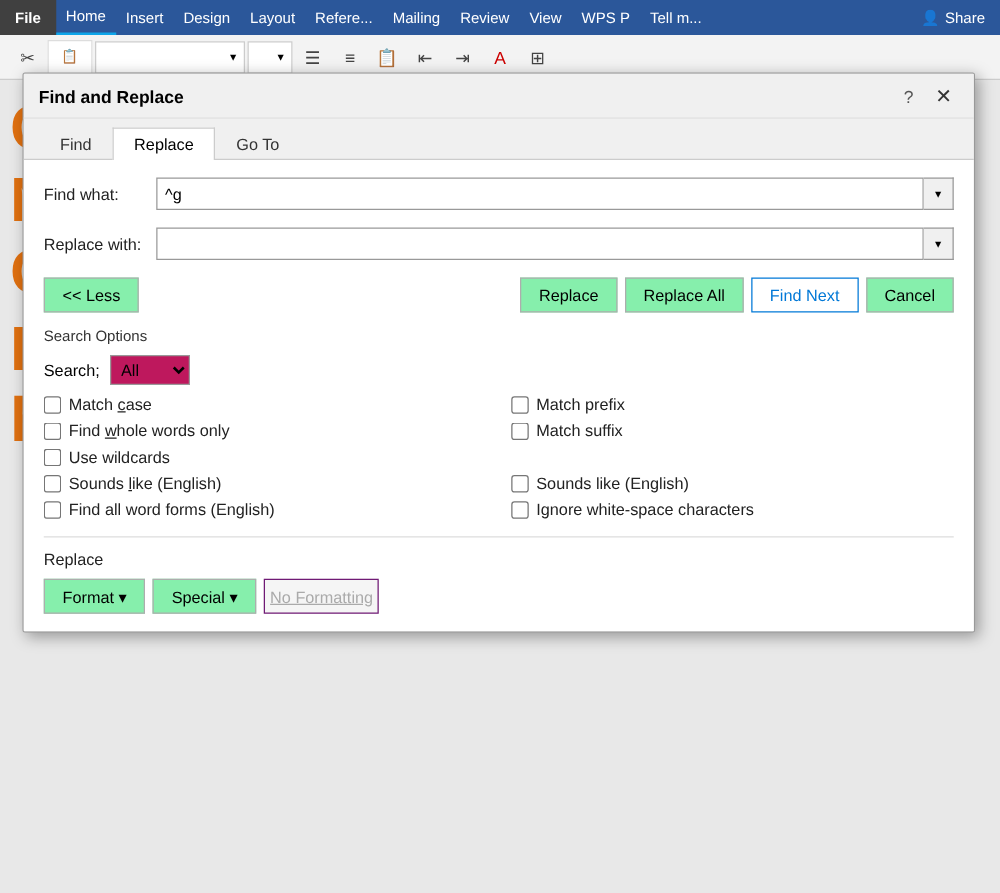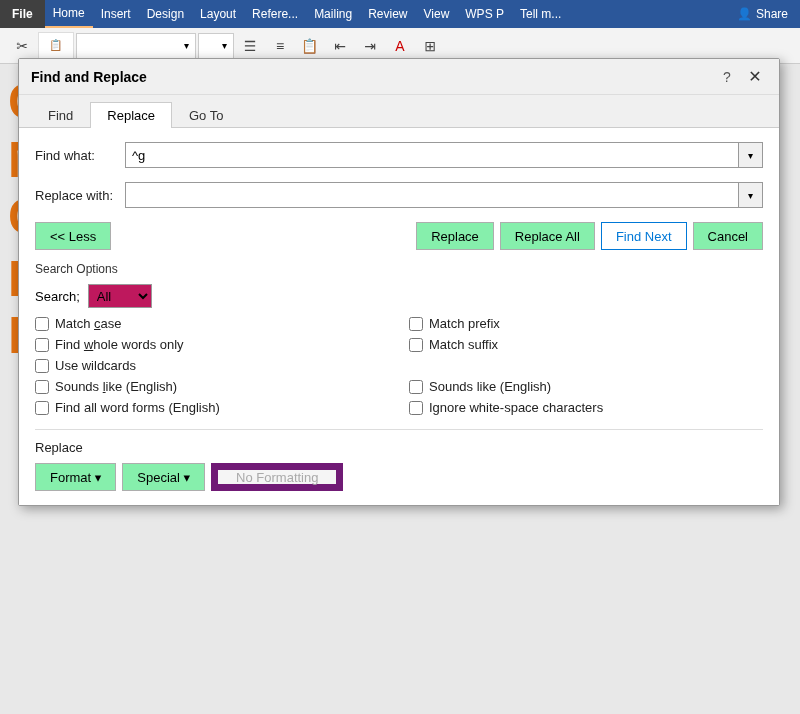--- a/index.html
+++ b/index.html
@@ -245,26 +245,27 @@
       color: #222;
       margin-bottom: 8px;
     }
     .replace-btn-row {
       display: flex;
       gap: 6px;
       align-items: center;
     }
     .btn-disabled {
       height: 28px;
-      padding: 0 18px;
-      border: 7px solid #701a75;
+      padding: 0 4px;
+      border: 1px solid #701a75;
       background: #f5f5f5;
       color: #aaa;
       font-size: 13px;
       cursor: default;
+      text-decoration: underline;
     }
 
     
     .watermark {
       position: absolute;
       top: 340px;
       left: 280px;
       z-index: 50;
       display: flex;
       align-items: center;
@@ -281,21 +282,21 @@
 
 <div class="doc-area">
   <div class="doc-content">
     <div style="color:#e07010; font-size:50px; font-weight:bold; line-height:1.15;">Ch<br>Nh<br>C</div>
     <div style="color:#e07010; font-size:50px; font-weight:bold; line-height:1.15; margin-top:4px;">Lu<br>h</div>
   </div>
 </div>
 
 <div style="position:absolute;top:0;left:0;width:800px;height:28px;background:#2b579a;display:flex;align-items:center;z-index:10;">
   <div style="background:#404040;padding:0 12px;height:28px;display:flex;align-items:center;color:white;font-size:12px;font-weight:bold;cursor:pointer;">File</div>
-  <div style="padding:0 8px;height:28px;display:flex;align-items:center;color:white;font-size:12px;cursor:pointer;border-bottom:2px solid #fdba74;">Home</div>
+  <div style="padding:0 8px;height:28px;display:flex;align-items:center;color:white;font-size:12px;cursor:pointer;border-bottom:2px solid #0ea5e9;">Home</div>
   <div style="padding:0 8px;height:28px;display:flex;align-items:center;color:white;font-size:12px;cursor:pointer;">Insert</div>
   <div style="padding:0 8px;height:28px;display:flex;align-items:center;color:white;font-size:12px;cursor:pointer;">Design</div>
   <div style="padding:0 8px;height:28px;display:flex;align-items:center;color:white;font-size:12px;cursor:pointer;">Layout</div>
   <div style="padding:0 8px;height:28px;display:flex;align-items:center;color:white;font-size:12px;cursor:pointer;">Refere...</div>
   <div style="padding:0 8px;height:28px;display:flex;align-items:center;color:white;font-size:12px;cursor:pointer;">Mailing</div>
   <div style="padding:0 8px;height:28px;display:flex;align-items:center;color:white;font-size:12px;cursor:pointer;">Review</div>
   <div style="padding:0 8px;height:28px;display:flex;align-items:center;color:white;font-size:12px;cursor:pointer;">View</div>
   <div style="padding:0 8px;height:16px;display:flex;align-items:center;color:white;font-size:12px;cursor:pointer;">WPS P</div>
   <div style="padding:0 8px;height:28px;display:flex;align-items:center;color:white;font-size:12px;cursor:pointer;">Tell m...</div>
   <div style="flex:1;"></div>

